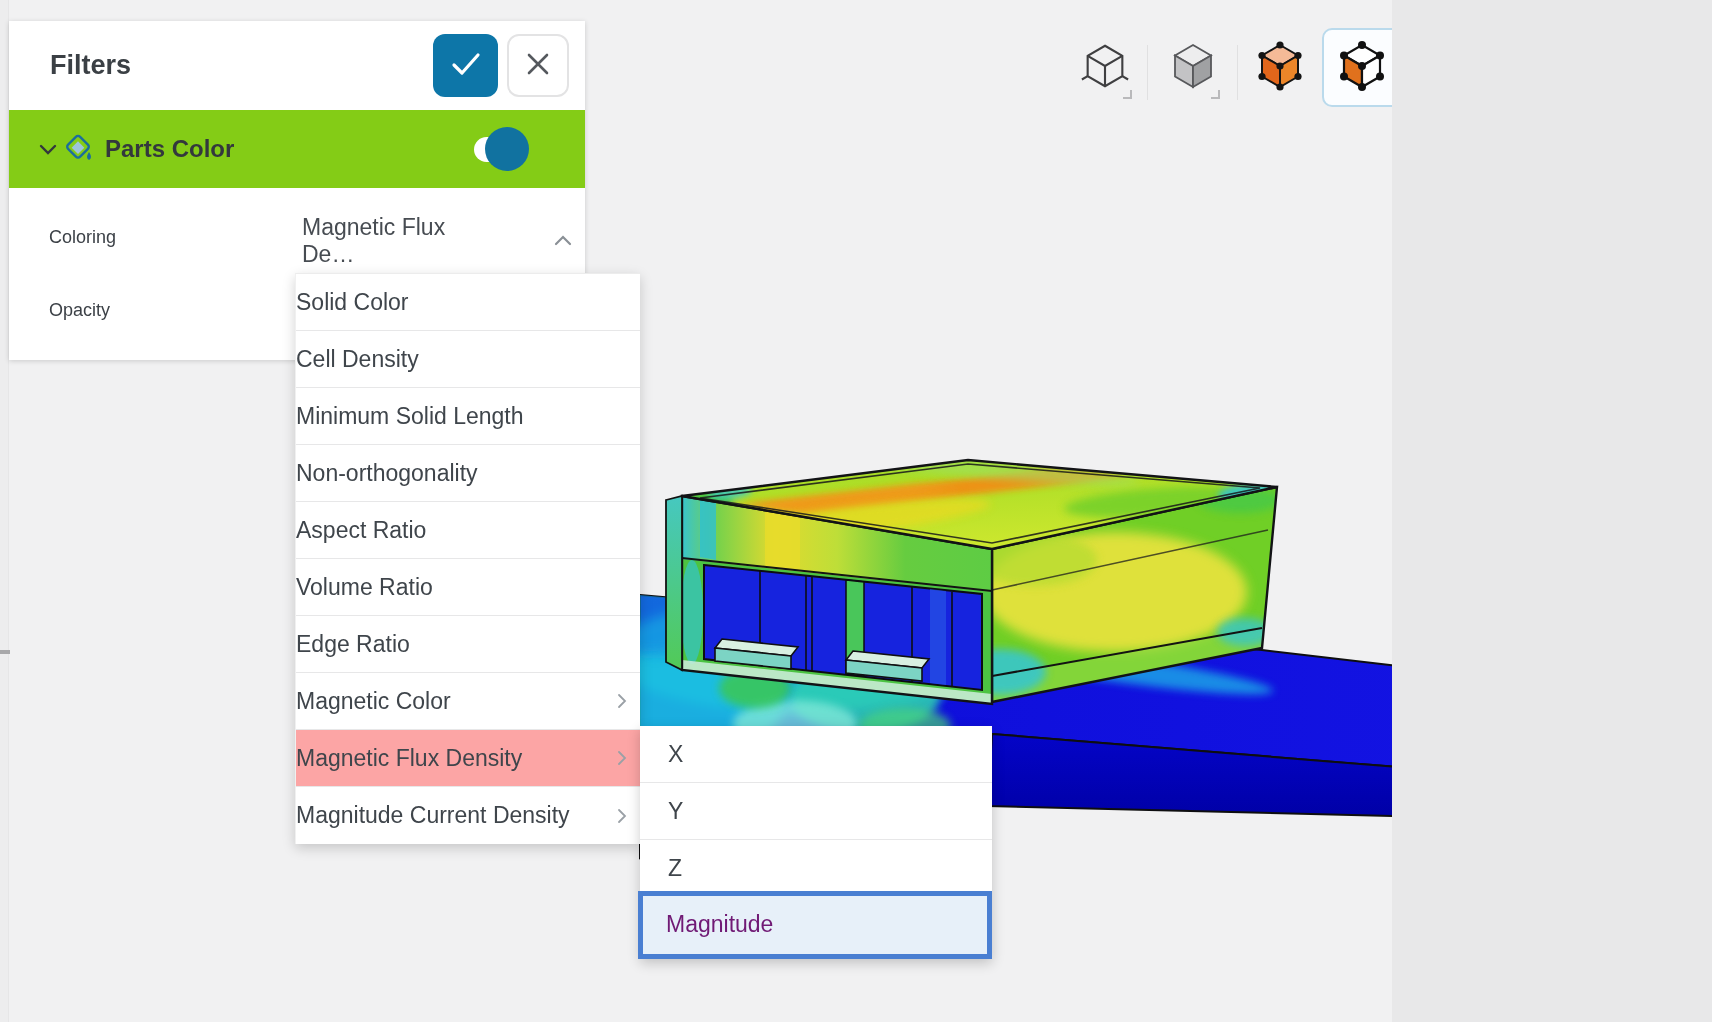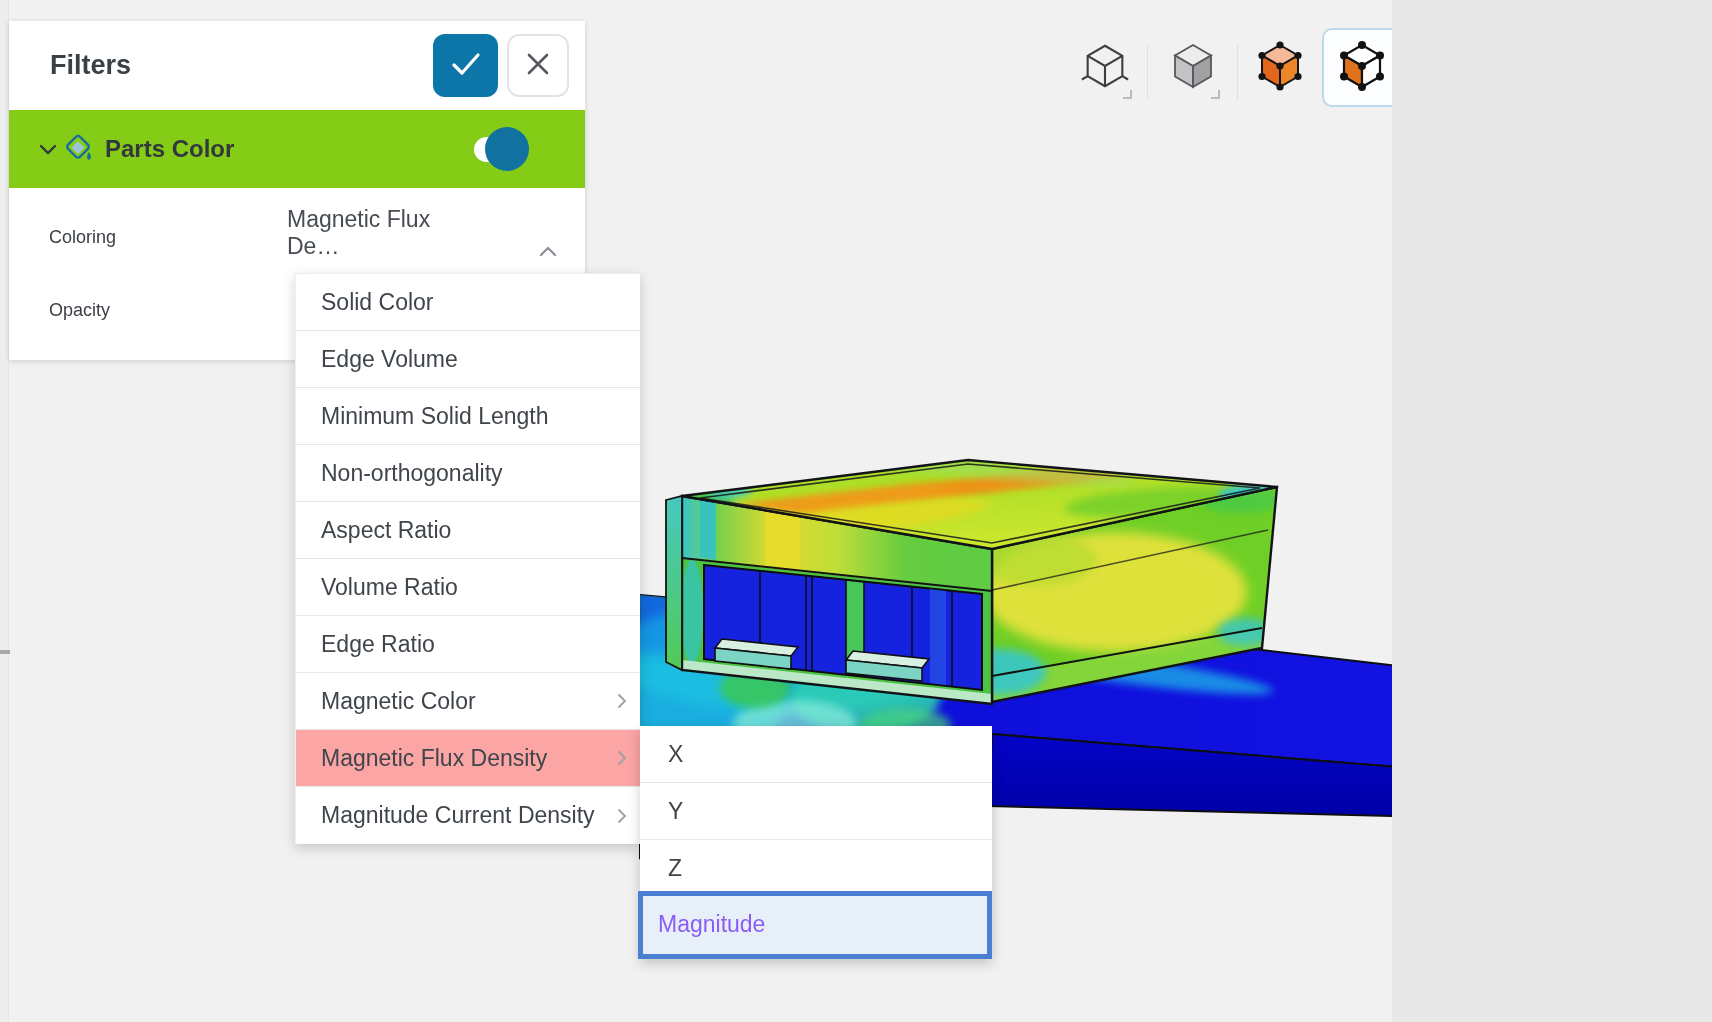--- a/index.html
+++ b/index.html
@@ -14,33 +14,33 @@
   .btn-apply{position:absolute;left:424px;top:13px;width:65px;height:63px;background:#0d76a8;border:none;border-radius:12px;cursor:pointer;display:flex;align-items:center;justify-content:center;}
   .btn-close{position:absolute;left:498px;top:13px;width:62px;height:63px;background:#fff;border:2px solid #e3e3e4;border-radius:12px;cursor:pointer;display:flex;align-items:center;justify-content:center;}
   .parts-row{position:absolute;left:0;top:89px;width:576px;height:78px;background:#84cc16;}
   .parts-chevron{position:absolute;left:30px;top:31px;}
   .parts-icon{position:absolute;left:54px;top:22px;}
   .parts-label{position:absolute;left:96px;top:0;line-height:78px;font-size:24px;font-weight:bold;color:#33383d;}
   .toggle{position:absolute;right:56px;top:17px;width:55px;height:44px;cursor:pointer;}
   .toggle .track{position:absolute;right:9px;top:10px;width:46px;height:25px;border-radius:13px;background:#fff;}
   .toggle .knob{position:absolute;right:0;top:0;width:44px;height:44px;border-radius:50%;background:#1172a0;}
   .field-label{position:absolute;left:40px;font-size:18px;color:#3c4147;}
-  .trigger{position:absolute;left:278px;top:201px;width:270px;height:38px;background:none;border:none;cursor:pointer;text-align:left;padding:0;display:flex;align-items:flex-end;gap:44px;}
+  .trigger{position:absolute;left:293px;top:201px;width:270px;height:38px;background:none;border:none;cursor:pointer;text-align:left;padding:0;display:flex;align-items:center;gap:44px;}
   .trigger-text{font-size:23px;color:#474c52;}
   .trigger-caret{margin-left:18px;}
   
   .menu{position:absolute;left:295px;top:273px;width:345px;background:#fff;border-top:1px solid #ececec;border-left:1px solid #f0f0f0;box-shadow:0 4px 12px rgba(0,0,0,.18);z-index:30;}
-  .menu-item{position:relative;height:57px;line-height:56px;padding-left:25px;font-size:23px;color:#3f454b;background:#fff;border-bottom:1px solid #e7e7e8;cursor:pointer;}
+  .menu-item{position:relative;height:57px;line-height:56px;font-size:23px;color:#3f454b;background:#fff;border-bottom:1px solid #e7e7e8;cursor:pointer;}
   .menu-item:last-child{border-bottom:none;}
   .menu-item.hl{background:#fca5a5;}
   .sub-arrow{position:absolute;right:13px;top:50%;transform:translateY(-50%);}
   .submenu{position:absolute;left:640px;top:726px;width:352px;height:233px;background:#fff;box-shadow:0 4px 12px rgba(0,0,0,.2);z-index:31;}
   .submenu .menu-item{padding-left:28px;}
   .magnitude-row{position:absolute;left:638px;top:891px;width:354px;height:68px;border:5px solid #4a7fd2;background:#e7f0f9;z-index:32;cursor:pointer;}
-  .magnitude-row span{display:block;line-height:56px;padding-left:15px;font-size:23px;color:#8b5cf6;}
+  .magnitude-row span{display:block;line-height:56px;padding-left:23px;font-size:23px;color:#701a75;}
   
   .toolbar{position:absolute;left:1060px;top:20px;width:360px;height:95px;z-index:10;}
   .tb-btn{position:absolute;top:8px;height:79px;background:none;border:none;border-radius:10px;cursor:pointer;display:flex;align-items:center;justify-content:center;}
   .tb-btn.active{background:#fbfdff;border:2px solid #badaec;}
   .tb-sep{position:absolute;top:25px;width:1px;height:55px;background:#e0e0e1;}
   .corner-mark{position:absolute;right:5px;bottom:8px;width:9px;height:9px;border-right:2px solid #b9b9bb;border-bottom:2px solid #b9b9bb;}
   .scene{position:absolute;left:0;top:0;z-index:1;}
 </style>
 </head>
 <body>
@@ -280,21 +280,21 @@
         <svg width="18" height="11" viewBox="0 0 18 11" fill="none" stroke="#8a9096" stroke-width="2.2" stroke-linecap="round">
             <polyline points="2,9 9,2 16,9"></polyline>
           </svg>
       </span>
     </button>
     <div class="field-label" style="top:279px;">Opacity</div>
   </div>
 
   <div class="menu">
     <div class="menu-item">Solid Color</div>
-    <div class="menu-item">Edge Volume</div>
+    <div class="menu-item">Cell Density</div>
     <div class="menu-item">Minimum Solid Length</div>
     <div class="menu-item">Non-orthogonality</div>
     <div class="menu-item">Aspect Ratio</div>
     <div class="menu-item">Volume Ratio</div>
     <div class="menu-item">Edge Ratio</div>
     <div class="menu-item">
       <span>Magnetic Color</span>
       <span class="sub-arrow">
         <svg width="10" height="16" viewBox="0 0 10 16" fill="none" stroke="#9aa0a6" stroke-width="1.8" stroke-linecap="round">
             <polyline points="2,2 8,8 2,14"></polyline>

